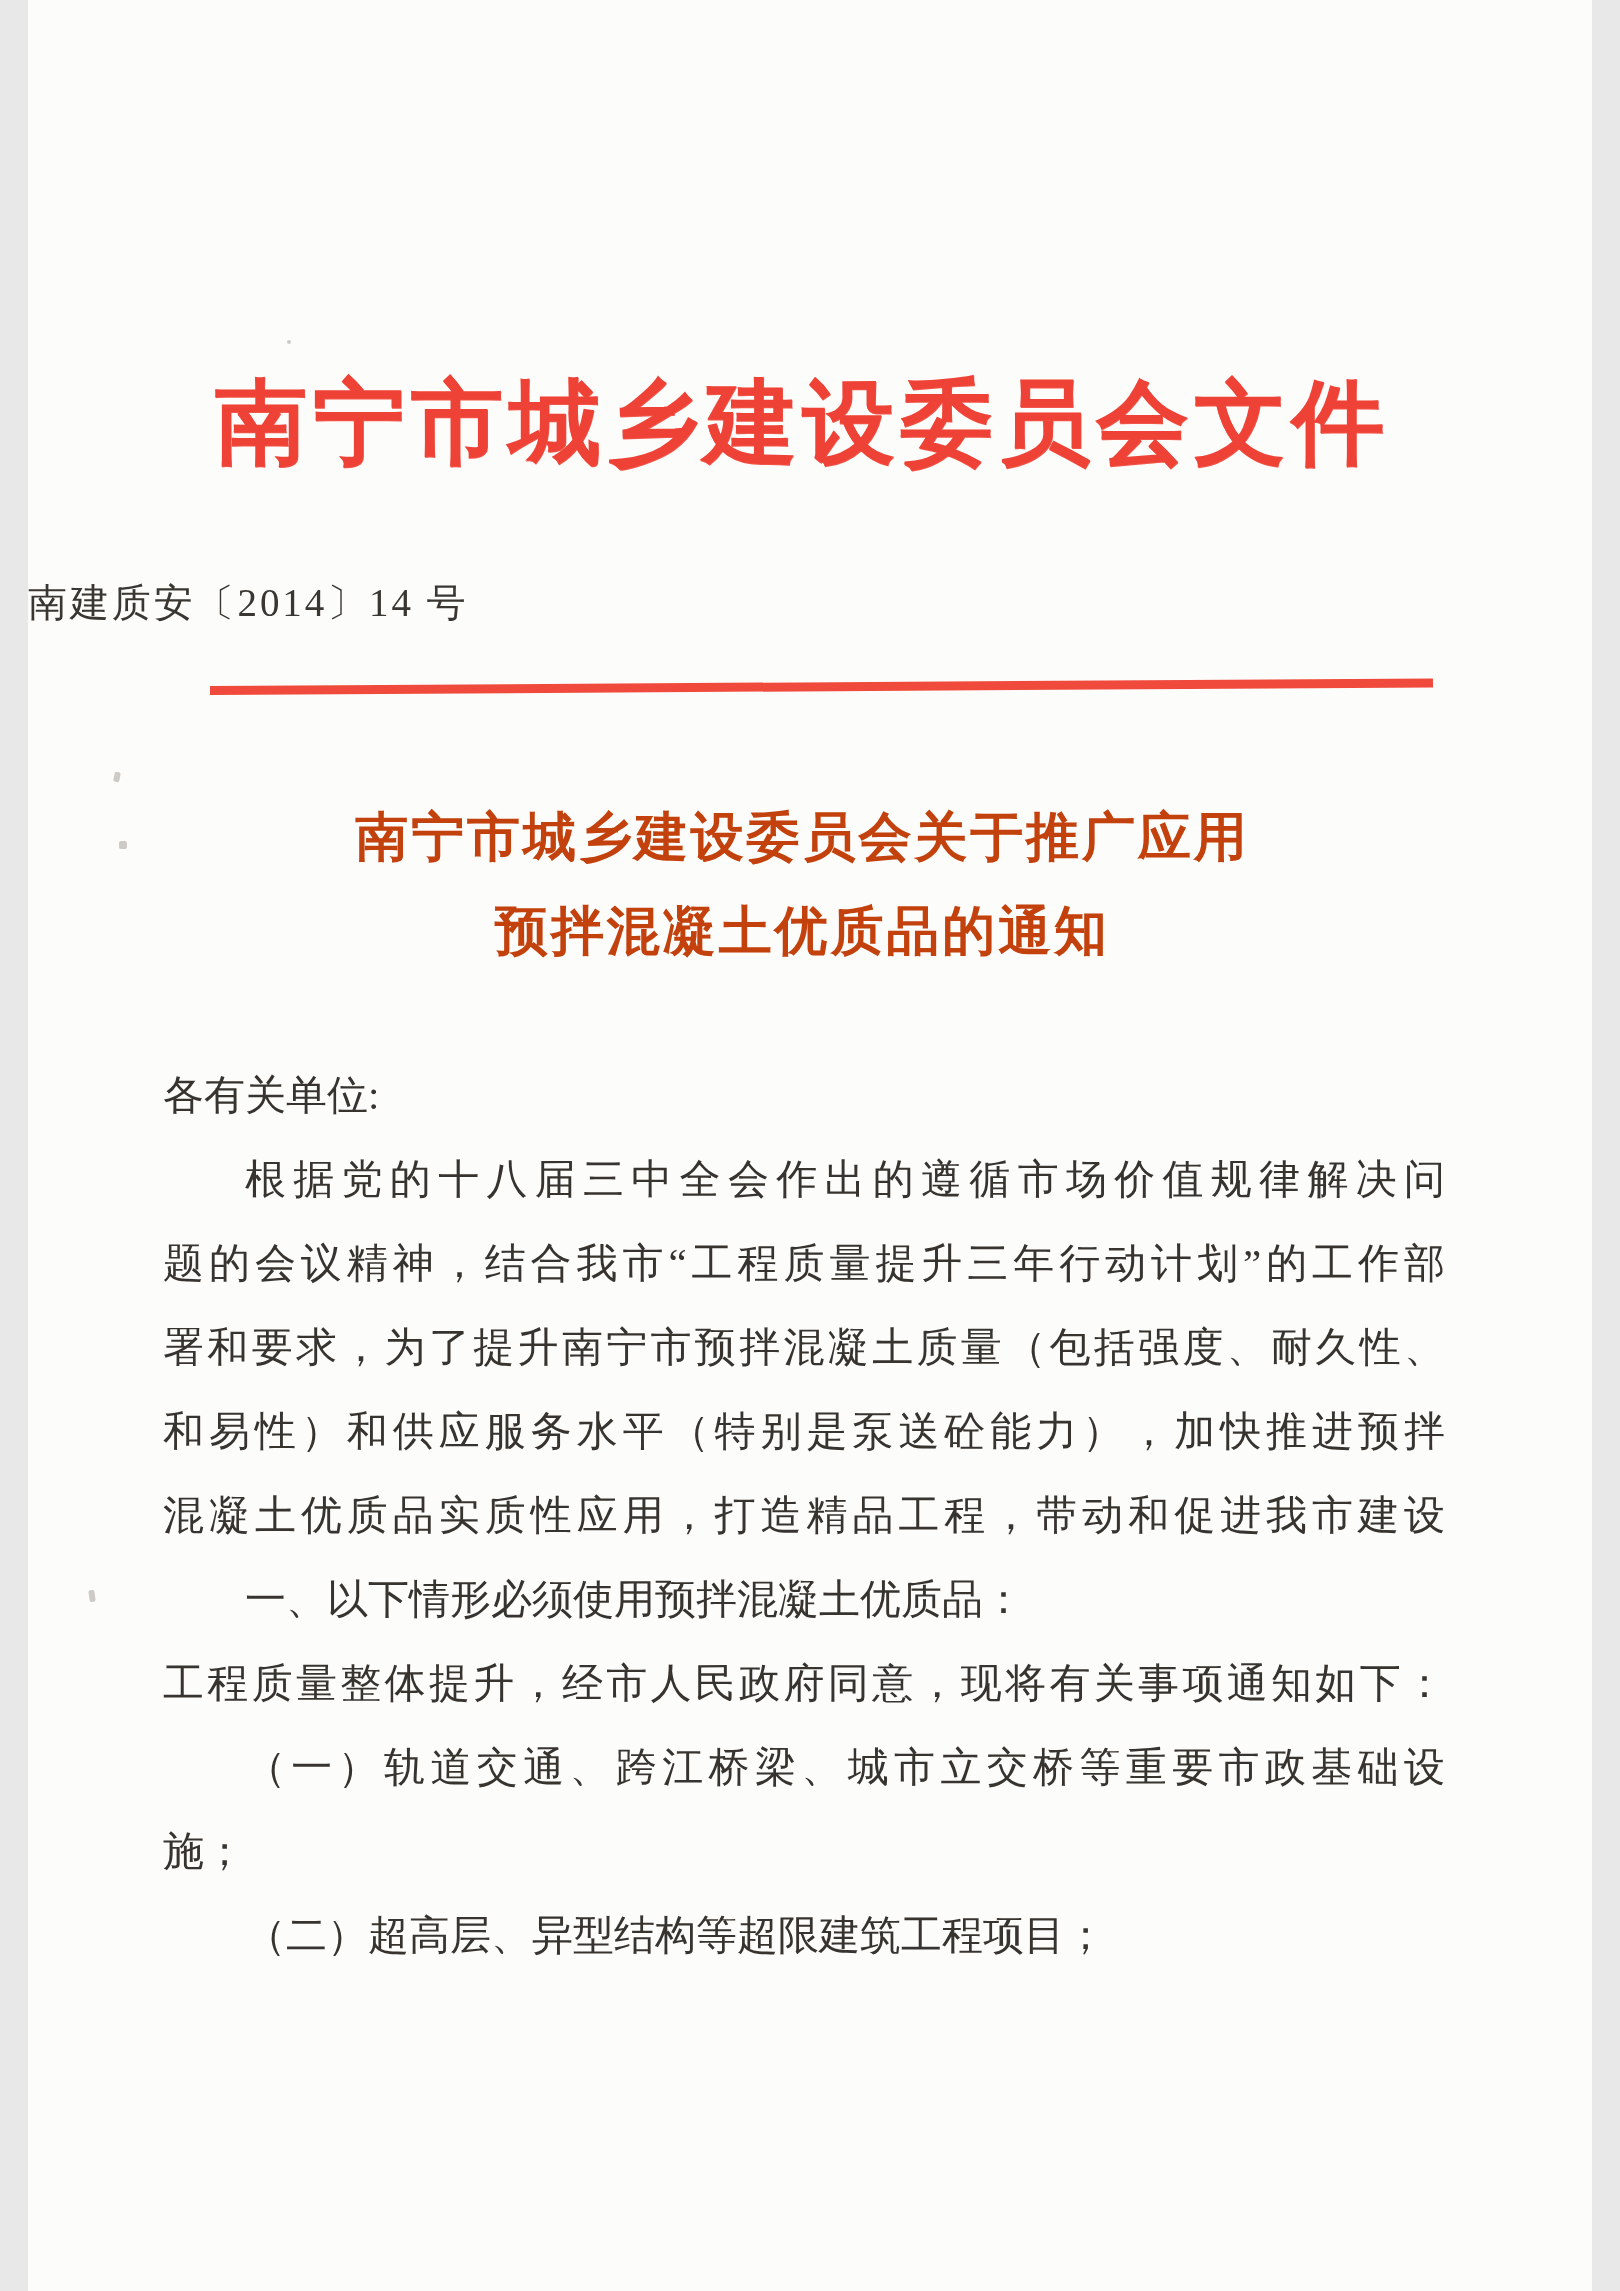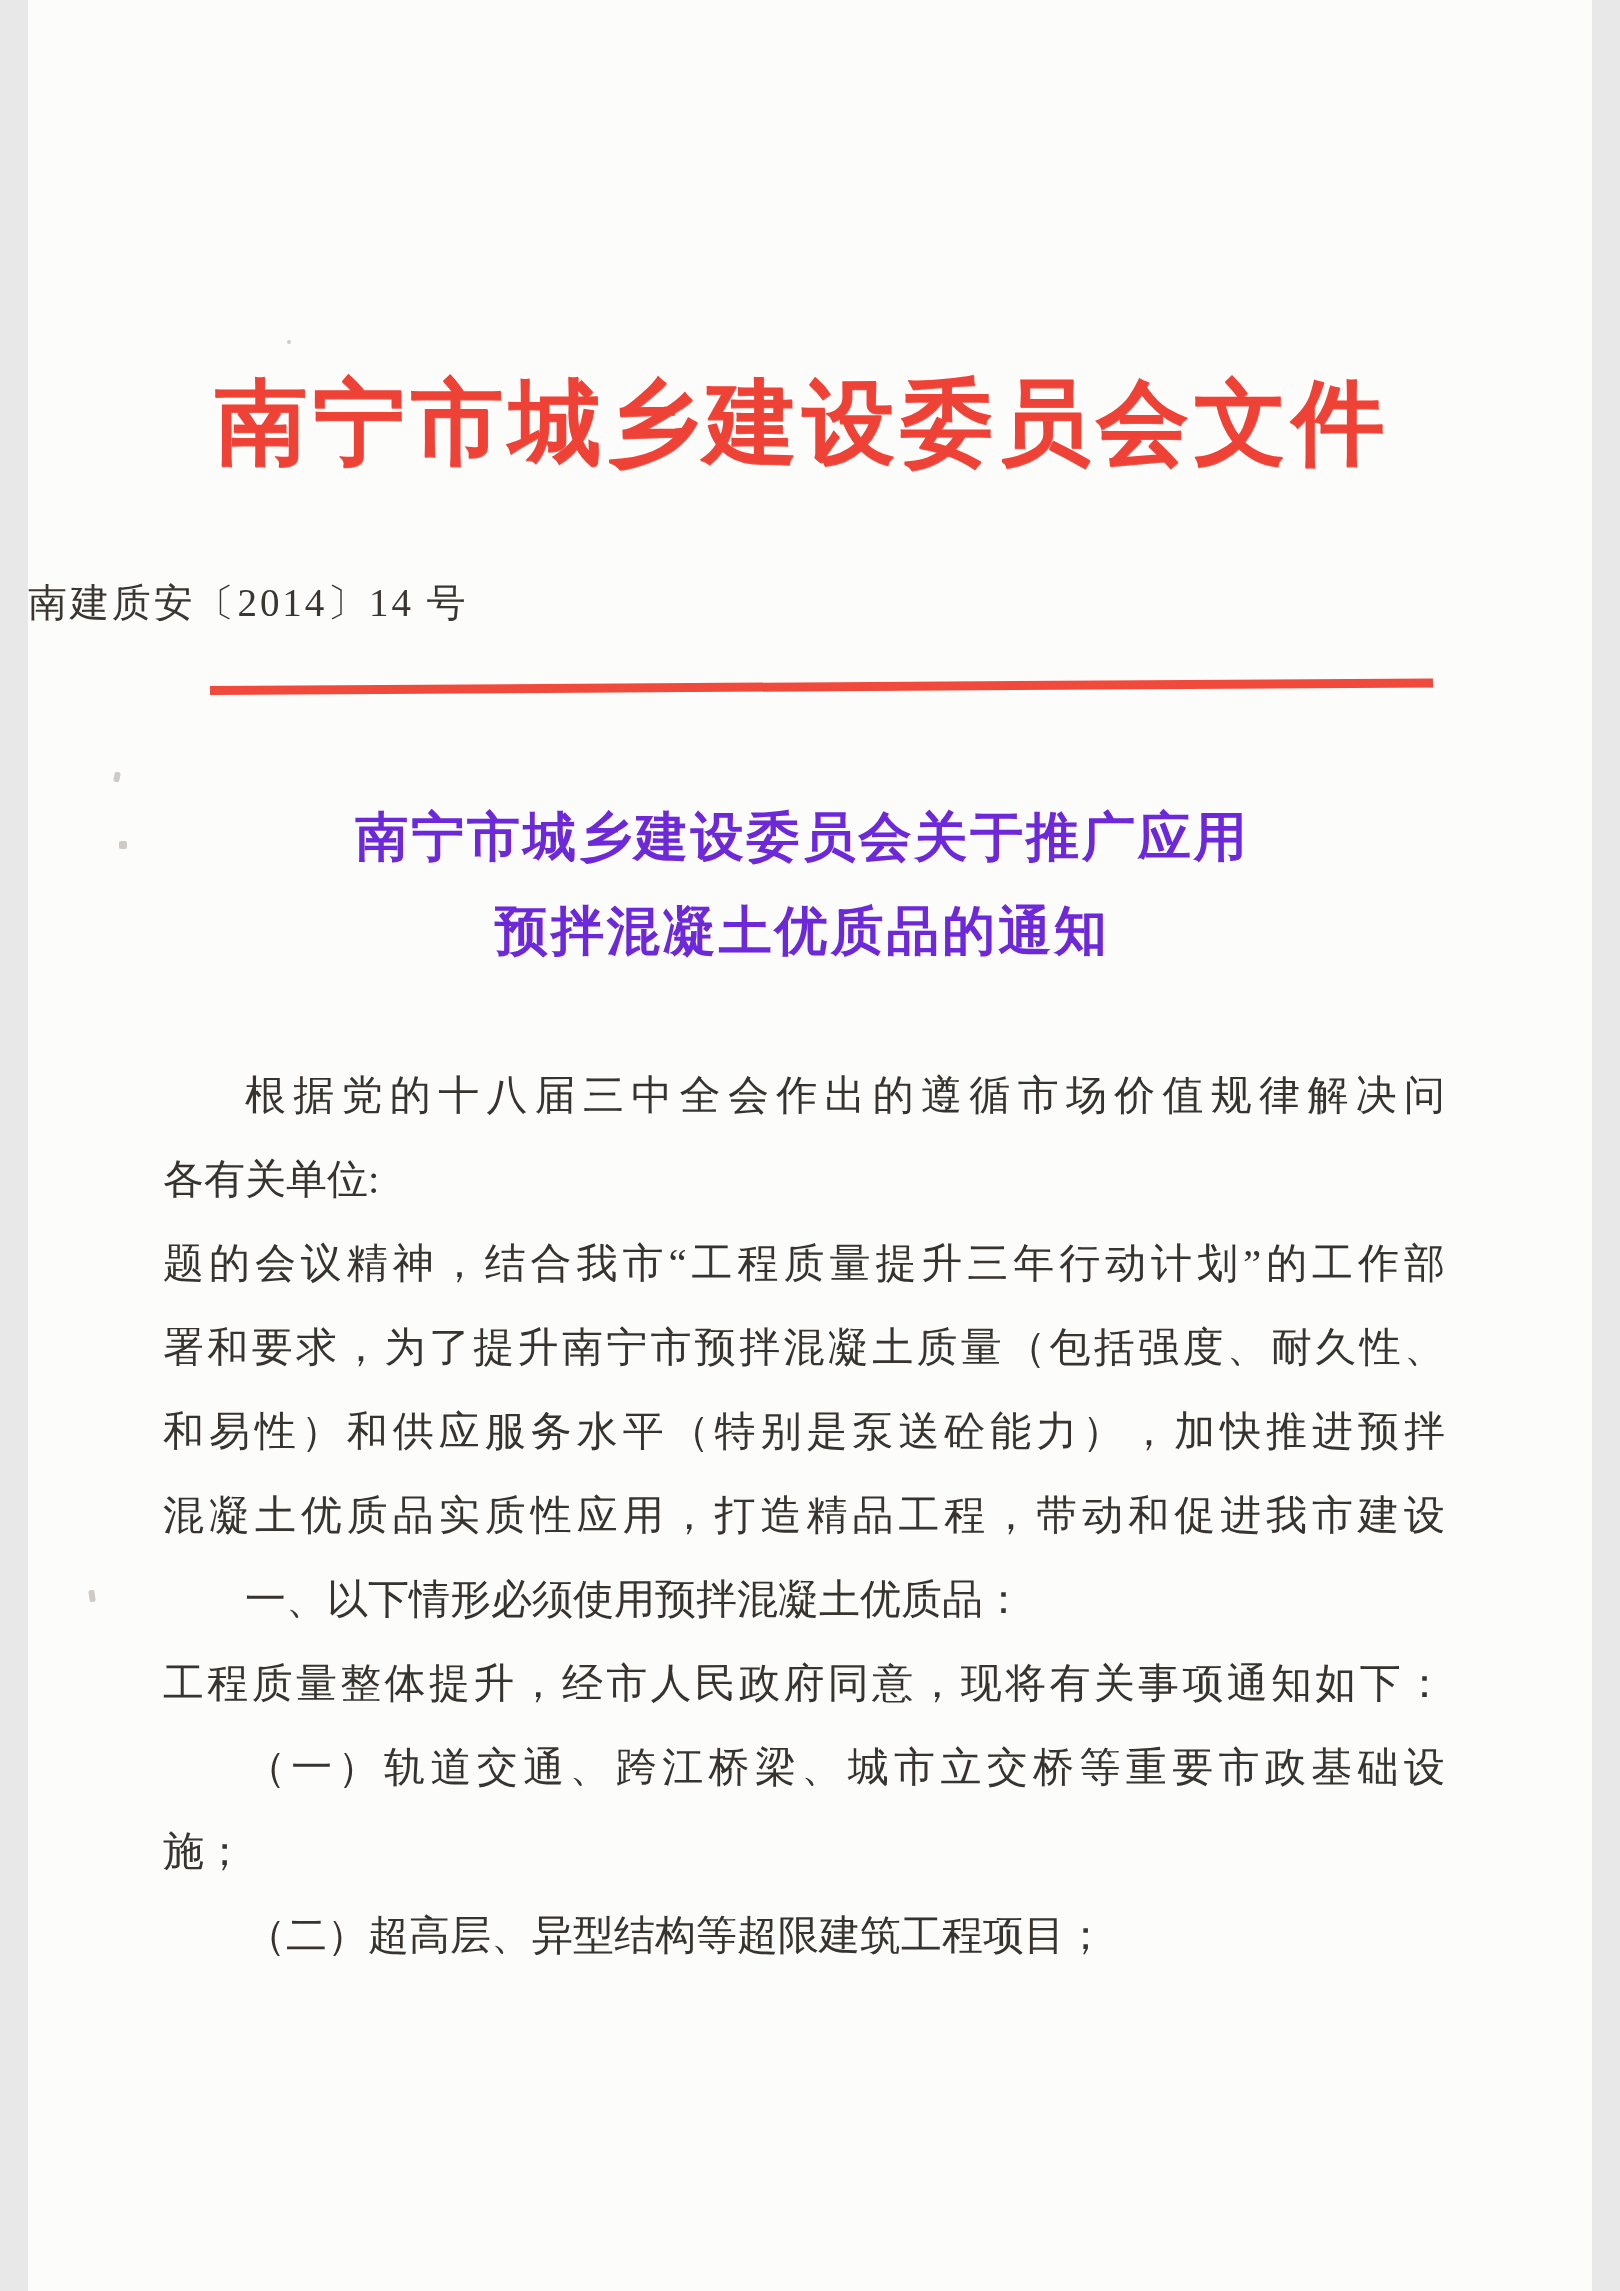--- a/index.html
+++ b/index.html
@@ -58,21 +58,21 @@
   .notice-title {
     position: absolute;
     top: 790px;
     left: 0;
     width: 1549px;
     text-align: center;
     font-size: 53px;
     font-weight: bold;
     letter-spacing: 2.9px;
     line-height: 94px;
-    color: #6d28d9;
+    color: #c2410c;
     white-space: nowrap;
   }
   
   .body-col {
     position: absolute;
     top: 1053px;
     left: 135px;
     width: 1282px;
     font-size: 41px;
     line-height: 84px;
@@ -109,22 +109,22 @@
   <div class="doc-number">南建质安〔2014〕14 号</div>
 
   <div class="red-rule"></div>
 
   <div class="notice-title">
     <div>南宁市城乡建设委员会关于推广应用</div>
     <div>预拌混凝土优质品的通知</div>
   </div>
 
   <div class="body-col" id="body-lines">
+      <div class="bline">各有关单位:</div>
       <div class="bline indent fill">根据党的十八届三中全会作出的遵循市场价值规律解决问</div>
-      <div class="bline">各有关单位:</div>
       <div class="bline fill">题的会议精神，结合我市“工程质量提升三年行动计划”的工作部</div>
       <div class="bline fill">署和要求，为了提升南宁市预拌混凝土质量（包括强度、耐久性、</div>
       <div class="bline fill">和易性）和供应服务水平（特别是泵送砼能力），加快推进预拌</div>
       <div class="bline fill">混凝土优质品实质性应用，打造精品工程，带动和促进我市建设</div>
       <div class="bline indent">一、以下情形必须使用预拌混凝土优质品：</div>
       <div class="bline fill">工程质量整体提升，经市人民政府同意，现将有关事项通知如下：</div>
       <div class="bline indent fill">（一）轨道交通、跨江桥梁、城市立交桥等重要市政基础设</div>
       <div class="bline">施；</div>
       <div class="bline indent">（二）超高层、异型结构等超限建筑工程项目；</div>
     </div>

